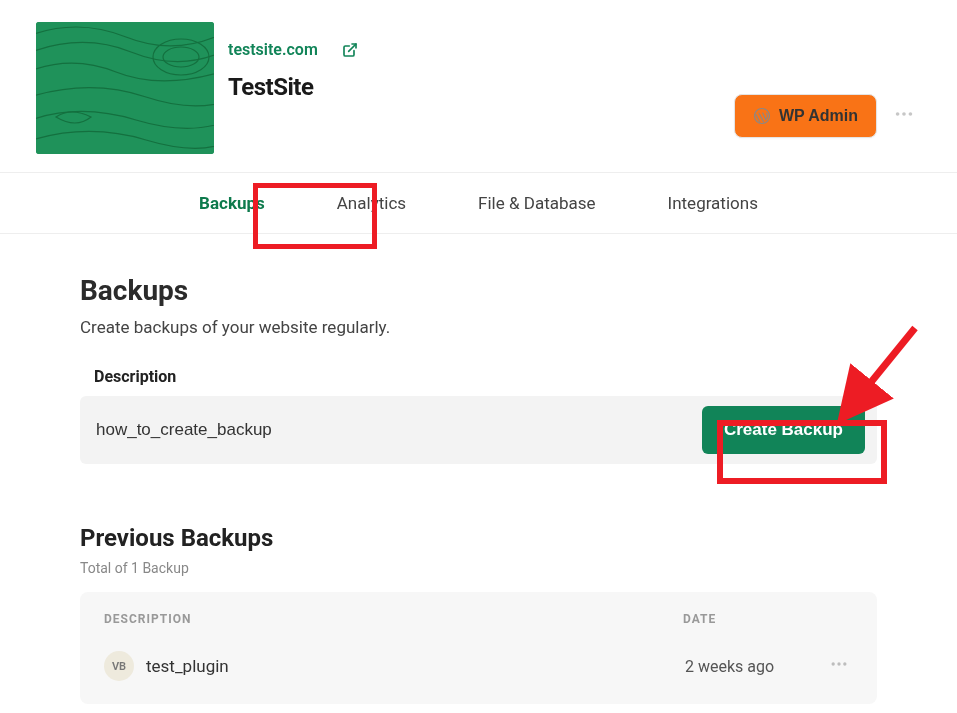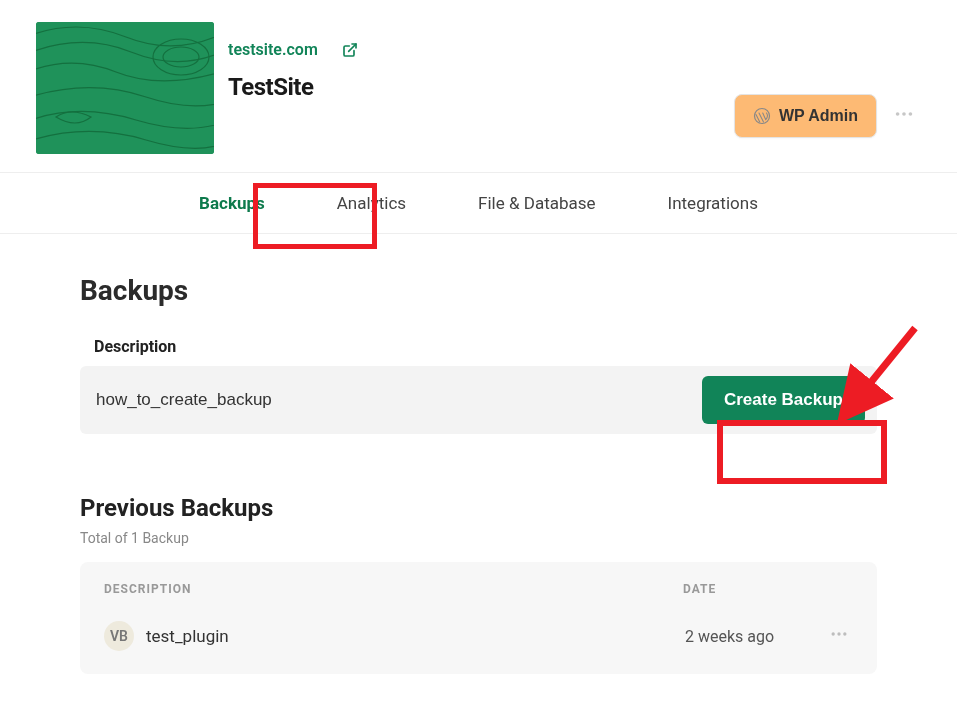--- a/index.html
+++ b/index.html
@@ -14,21 +14,21 @@
       position: relative; overflow: hidden; flex: 0 0 auto;
     }
     .site-thumb svg { position: absolute; inset: 0; width: 100%; height: 100%; }
 
     .site-info { margin-left: 14px; padding-top: 18px; flex: 1; }
     .site-url { color: #118458; font-weight: 600; font-size: 16px; display: inline-flex; align-items: center; gap: 24px; cursor: pointer; }
     .site-title { font-size: 24px; font-weight: 700; margin-top: 14px; color: #1a1a1a; letter-spacing: -0.5px; }
 
     .header-actions { display: flex; align-items: center; gap: 10px; margin-top: 72px; }
     .wp-admin-btn {
-      background: #fdba74; border: 1px solid #e4e4e4; border-radius: 8px;
+      background: #f97316; border: 1px solid #e4e4e4; border-radius: 8px;
       padding: 12px 18px; font-size: 16px; font-weight: 600; color: #333;
       display: inline-flex; align-items: center; gap: 8px; cursor: pointer;
       box-shadow: 0 1px 2px rgba(0,0,0,0.03);
     }
     .more-btn { color: #bcbcbc; cursor: pointer; padding: 6px; }
 
     .tabs-row { border-top: 1px solid #eee; border-bottom: 1px solid #eee; }
     .tabs { display: flex; justify-content: center; gap: 48px; padding: 0; }
     .tab { padding: 20px 12px; font-size: 17px; color: #444; cursor: pointer; position: relative; }
     .tab.active { color: #0d7a4c; font-weight: 700; }
@@ -66,21 +66,21 @@
     }
     .thead { display: flex; padding: 20px 24px 14px 24px; }
     .th { font-size: 12px; letter-spacing: 1px; color: #999; font-weight: 700; text-transform: uppercase; }
     .th-desc { flex: 1; }
     .th-date { width: 170px; }
 
     .trow { display: flex; align-items: center; padding: 10px 24px 22px 24px; }
     .vb {
       width: 30px; height: 30px; border-radius: 50%; background: #eeeadd;
       display: inline-flex; align-items: center; justify-content: center;
-      font-size: 14px; font-weight: 600; color: #777; margin-right: 12px; flex: 0 0 auto;
+      font-size: 11px; font-weight: 600; color: #777; margin-right: 12px; flex: 0 0 auto;
     }
     .td-desc { flex: 1; font-size: 17px; color: #333; }
     .td-date { width: 140px; font-size: 16px; color: #555; }
     .row-more { color: #b6b6b6; cursor: pointer; padding: 4px; }
 
     .arrow { position: absolute; pointer-events: none; }
   </style>
 </head>
 <body>
 
@@ -140,20 +140,21 @@
       <div class="tab"><span>Analytics</span></div>
       <div class="tab"><span>File &amp; Database</span></div>
       <div class="tab"><span>Integrations</span></div>
     </div>
   </div>
 
   <div class="tab-highlight" style="left:253px; top:183px; width:124px; height:66px;"></div>
 
   <div class="main">
     <div class="section-title">Backups</div>
+    <div class="section-sub">Create backups of your website regularly.</div>
 
     <div class="desc-label">Description</div>
 
     <div class="input-row">
       <input class="desc-input" type="text" value="how_to_create_backup" style="">
       <button class="create-btn">Create Backup</button>
     </div>
 
     <div class="prev-row">
       <div class="prev-title">Previous Backups</div>

